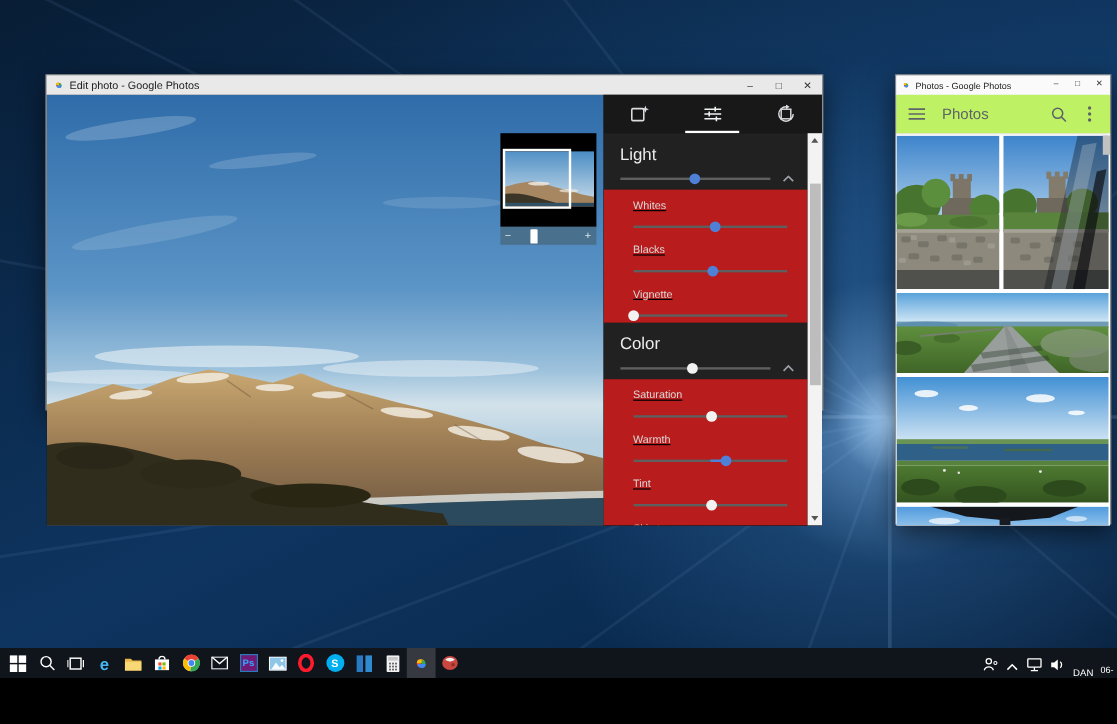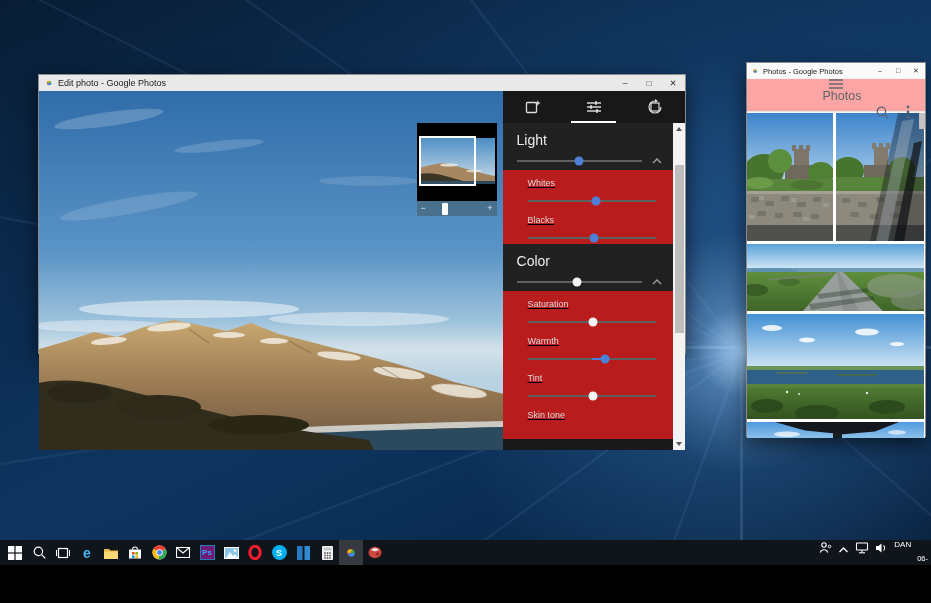--- a/index.html
+++ b/index.html
@@ -20,21 +20,21 @@
   .win { position:absolute; background:#fff; box-shadow:0 7px 20px rgba(0,0,0,.6);
          border:1px solid rgba(0,0,0,.45); }
   .titlebar { display:flex; align-items:center; gap:4px; background:#e9e9e9;
               height:16px; padding-left:5px; font-size:9px; color:#1a1a1a; }
   .titlebar .wtitle { white-space:nowrap; overflow:hidden; }
   .tb-controls { margin-left:auto; display:flex; height:16px; }
   .tb-btn { width:24px; text-align:center; font-size:8.5px; line-height:16px; color:#333; }
   .pinwheel { width:10px; height:10px; flex:0 0 auto; }
 
   
-  #edit-win { left:38px; top:62px; width:648px; height:280px;margin-top:12px; }
+  #edit-win { left:38px; top:62px; width:648px; height:280px; }
   #edit-body { display:flex; height:359px; background:#111; }
   .canvas { position:relative; width:465px; height:359px; overflow:hidden; }
   .canvas svg.scene { display:block; width:465px; height:359px; }
 
   
   .navigator { position:absolute; top:32px; right:6px; width:80px; height:93px; }
   .nav-thumb-area { position:relative; width:80px; height:78px; background:#000; overflow:hidden; }
   .nav-thumb-area svg { position:absolute; left:2px; top:15px; width:76px; height:46px; }
   .nav-viewport { position:absolute; left:2px; top:13px; width:57px; height:50px;
                   border:2px solid #fff; background:rgba(255,255,255,.04); }
@@ -75,36 +75,36 @@
               align-items:center; justify-content:center; }
   .vs-arrow.up { top:0; } .vs-arrow.down { bottom:0; }
   .tri-up { width:0; height:0; border-left:3.5px solid transparent; border-right:3.5px solid transparent; border-bottom:4.5px solid #555; }
   .tri-down { width:0; height:0; border-left:3.5px solid transparent; border-right:3.5px solid transparent; border-top:4.5px solid #555; }
   .vs-thumb { position:absolute; left:1.5px; right:1.5px; top:42px; height:168px; background:#bdbdbd; }
 
   
   #photos-win { left:746px; top:62px; width:180px; height:375px; }
   #photos-win .titlebar { background:#fafafa; height:16px; font-size:7.5px; padding-left:4px; }
   #photos-win .tb-btn { width:18px; font-size:7px; }
-  .app-header { position:relative; display:flex; align-items:center; height:32px; background:#fca5a5;
-                box-shadow:0 1px 2px rgba(0,0,0,.14); padding:0 8px; z-index:2;flex-direction:column; }
+  .app-header { position:relative; display:flex; align-items:center; height:32px; background:#bef264;
+                box-shadow:0 1px 2px rgba(0,0,0,.14); padding:0 8px; z-index:2; }
   .app-header .htitle { font-size:12.5px; color:#5f6368; margin-left:12px; }
   .hicon { display:flex; align-items:center; justify-content:center; width:18px; height:18px; }
   .app-header .right { margin-left:auto; display:flex; gap:8px; }
   .gallery { position:relative; height:327px; background:#fff; overflow:hidden; }
   .gphoto { position:absolute; overflow:hidden; }
   .gphoto svg { display:block; width:100%; height:100%; }
   .g-scrollthumb { position:absolute; right:0; top:2px; width:6px; height:16px; background:#c1c1c1; }
 
   
   .taskbar { position:absolute; left:0; top:540px; width:931px; height:25px;
              background:#10141b; display:flex; align-items:center; padding-left:3px; }
   .tb-item { width:24px; height:25px; display:flex; align-items:center; justify-content:center; }
   .tb-item.active { background:rgba(255,255,255,.16); }
-  .tray { position:absolute; right:0; top:0; height:25px; display:flex; align-items:flex-start; gap:6px; padding-right:3px; }
+  .tray { position:absolute; right:0; top:0; height:25px; display:flex; align-items:flex-end; gap:6px; padding-right:3px; }
   .tray .lang { font-size:8px; color:#fff; }
   .tray .clock { font-size:7.5px; color:#fff; align-self:flex-end; margin-bottom:2px; }
   .letter-icon { font-weight:bold; }
   .black-strip { position:absolute; left:0; top:565px; width:931px; height:38px; background:#000; }
 </style>
 </head>
 <body>
 
 <div class="screen">
 
@@ -279,20 +279,28 @@
     </div>
                 </div>
                 <div class="sub-item">
         <div class="s-label">Blacks</div>
         <div class="srow">
       <div class="track"></div>
       <div class="fill" style="left:50%;width:2%"></div>
       <div class="thumb blue" style="left:52%"></div>
     </div>
                 </div>
+                <div class="sub-item">
+        <div class="s-label">Vignette</div>
+        <div class="srow">
+      <div class="track"></div>
+
+      <div class="thumb" style="left:0%"></div>
+    </div>
+                </div>
               </div>
             </div>
             <div class="adj-group">
               <div class="group-head">
        <div class="g-label">Color</div>
        <div class="head-row">
          <div class="head-slider">
                     <div class="srow">
       <div class="track"></div>
 

